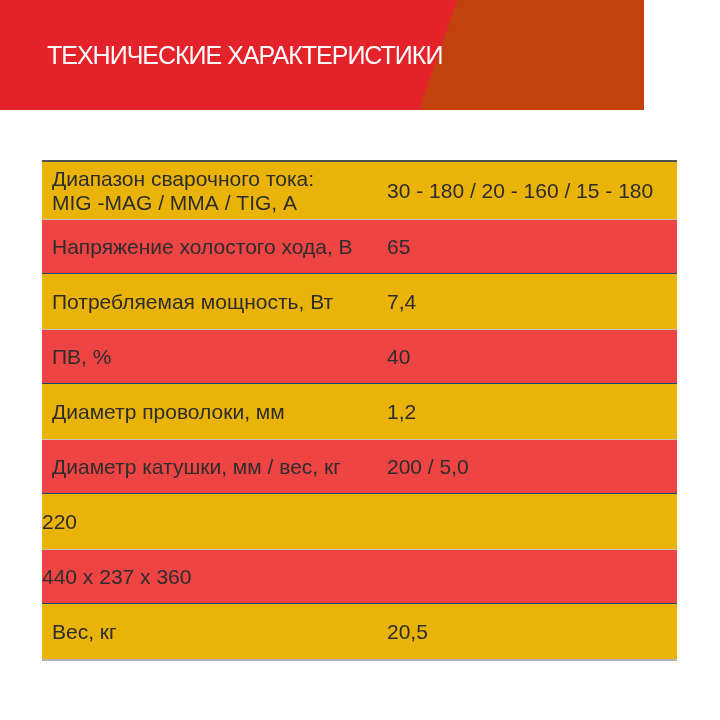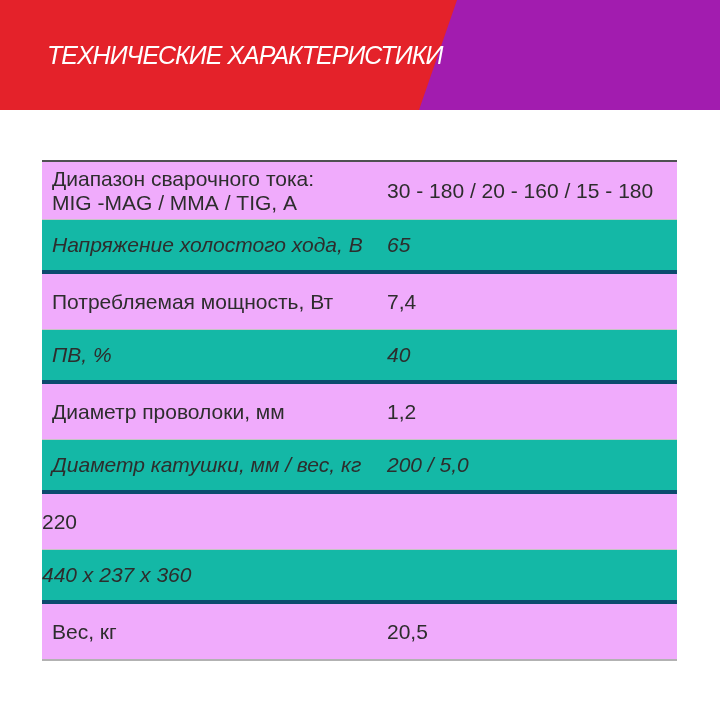--- a/index.html
+++ b/index.html
@@ -5,24 +5,23 @@
   * { margin: 0; padding: 0; box-sizing: border-box; }
   html, body {
     width: 720px; height: 720px;
     background: #ffffff;
     font-family: "Liberation Sans", sans-serif;
     overflow: hidden;
   }
   
   .banner {
     position: relative;
-    width: 720px; height: 110px;
-    background: #a21caf; 
+    width: 644px; height: 110px;
+    background: #c2410c; 
     overflow: hidden;
-    font-style: italic;
   }
   .banner-red {
     position: absolute; inset: 0;
     background: #e4222a;
     clip-path: polygon(0 0, 457px 0, 419px 110px, 0 110px);
   }
   .banner-title {
     position: absolute;
     left: 47px; top: 50%;
     transform: translateY(-50%);
@@ -38,28 +37,27 @@
     width: 635px;
     border-top: 2px solid #4f5052;
     border-bottom: 2px solid #b2b2b2;
   }
   .spec-row {
     display: flex;
     align-items: center;
     height: 55px;
     font-size: 21px;
     color: #2d2d2d;
-    background: #f0abfc;
+    background: #eab308;
   }
   .spec-row.tall { height: 57px; }
   .spec-row.shaded {
-    background: #14b8a6;
+    background: #ef4444;
     border-top: 1px solid #c4c4c4;
-    border-bottom: 4px solid #0c4a6e;
-    font-style: italic;
+    border-bottom: 1px solid #0c4a6e;
   }
   .spec-label {
     width: 345px;
     padding-left: 10px;
     line-height: 24px;
   }
   .spec-label span { display: block; }
   .spec-label span:empty { display: none; }
   .spec-value {
     flex: 1;

